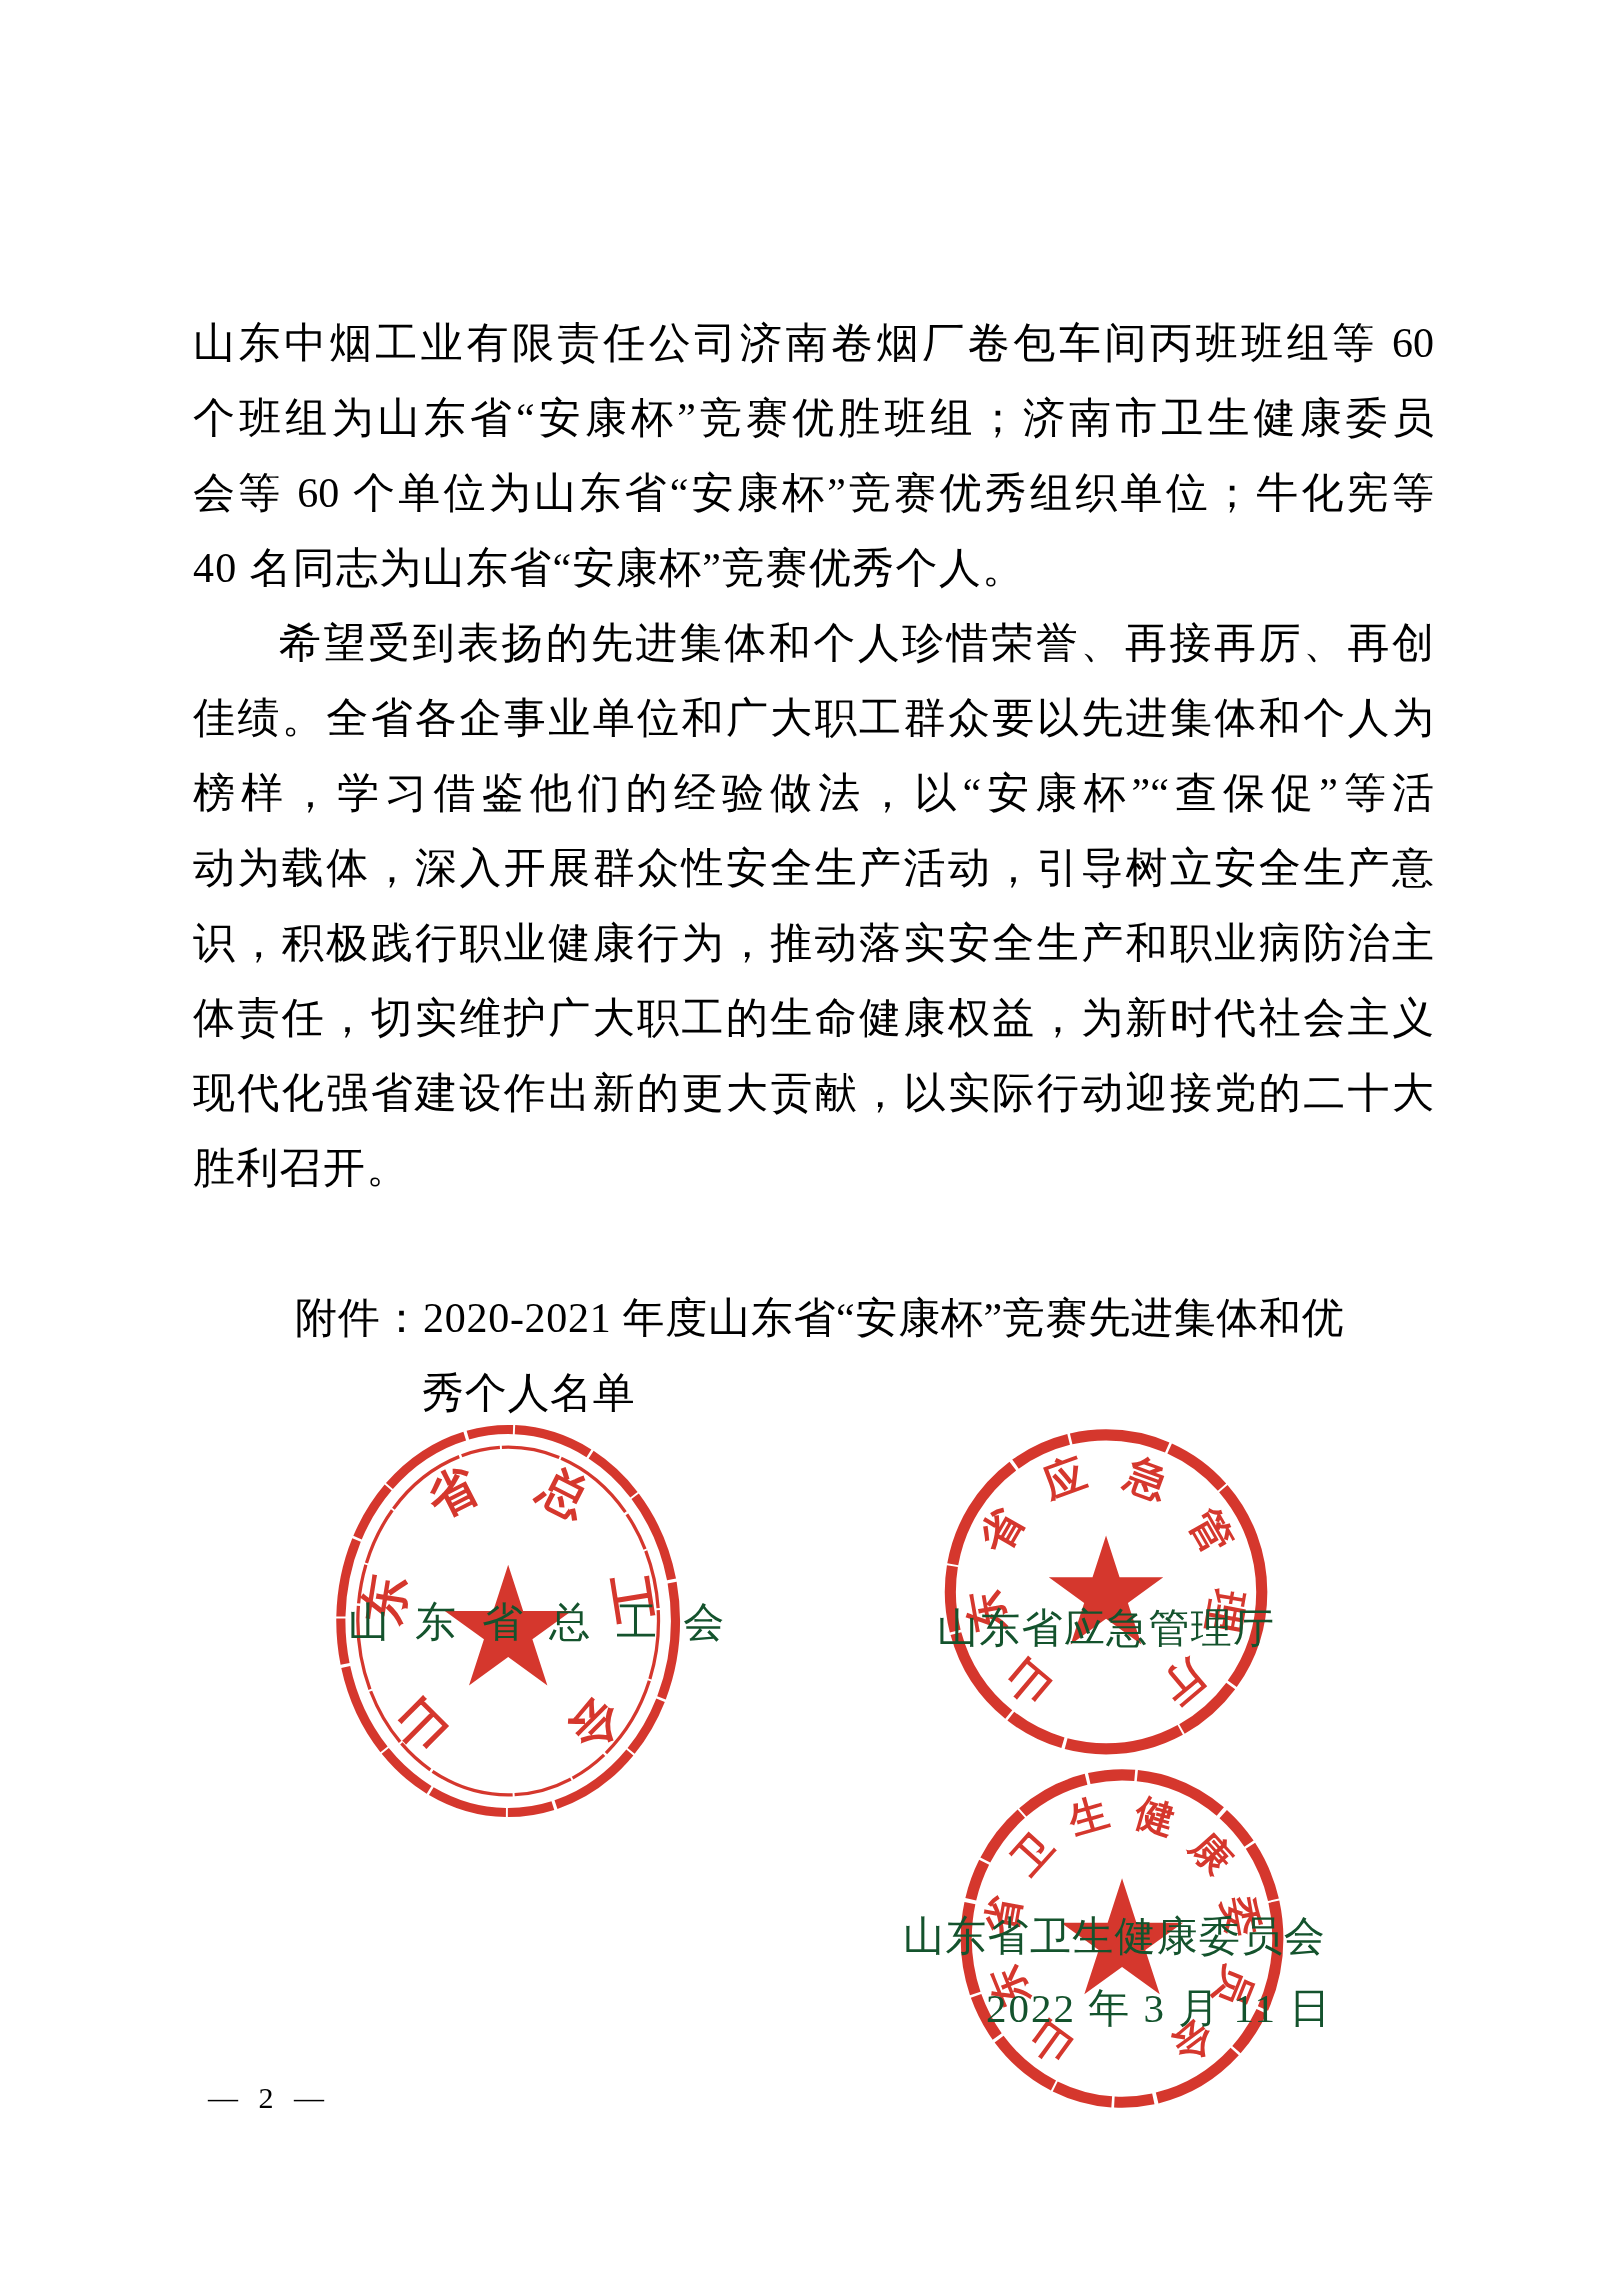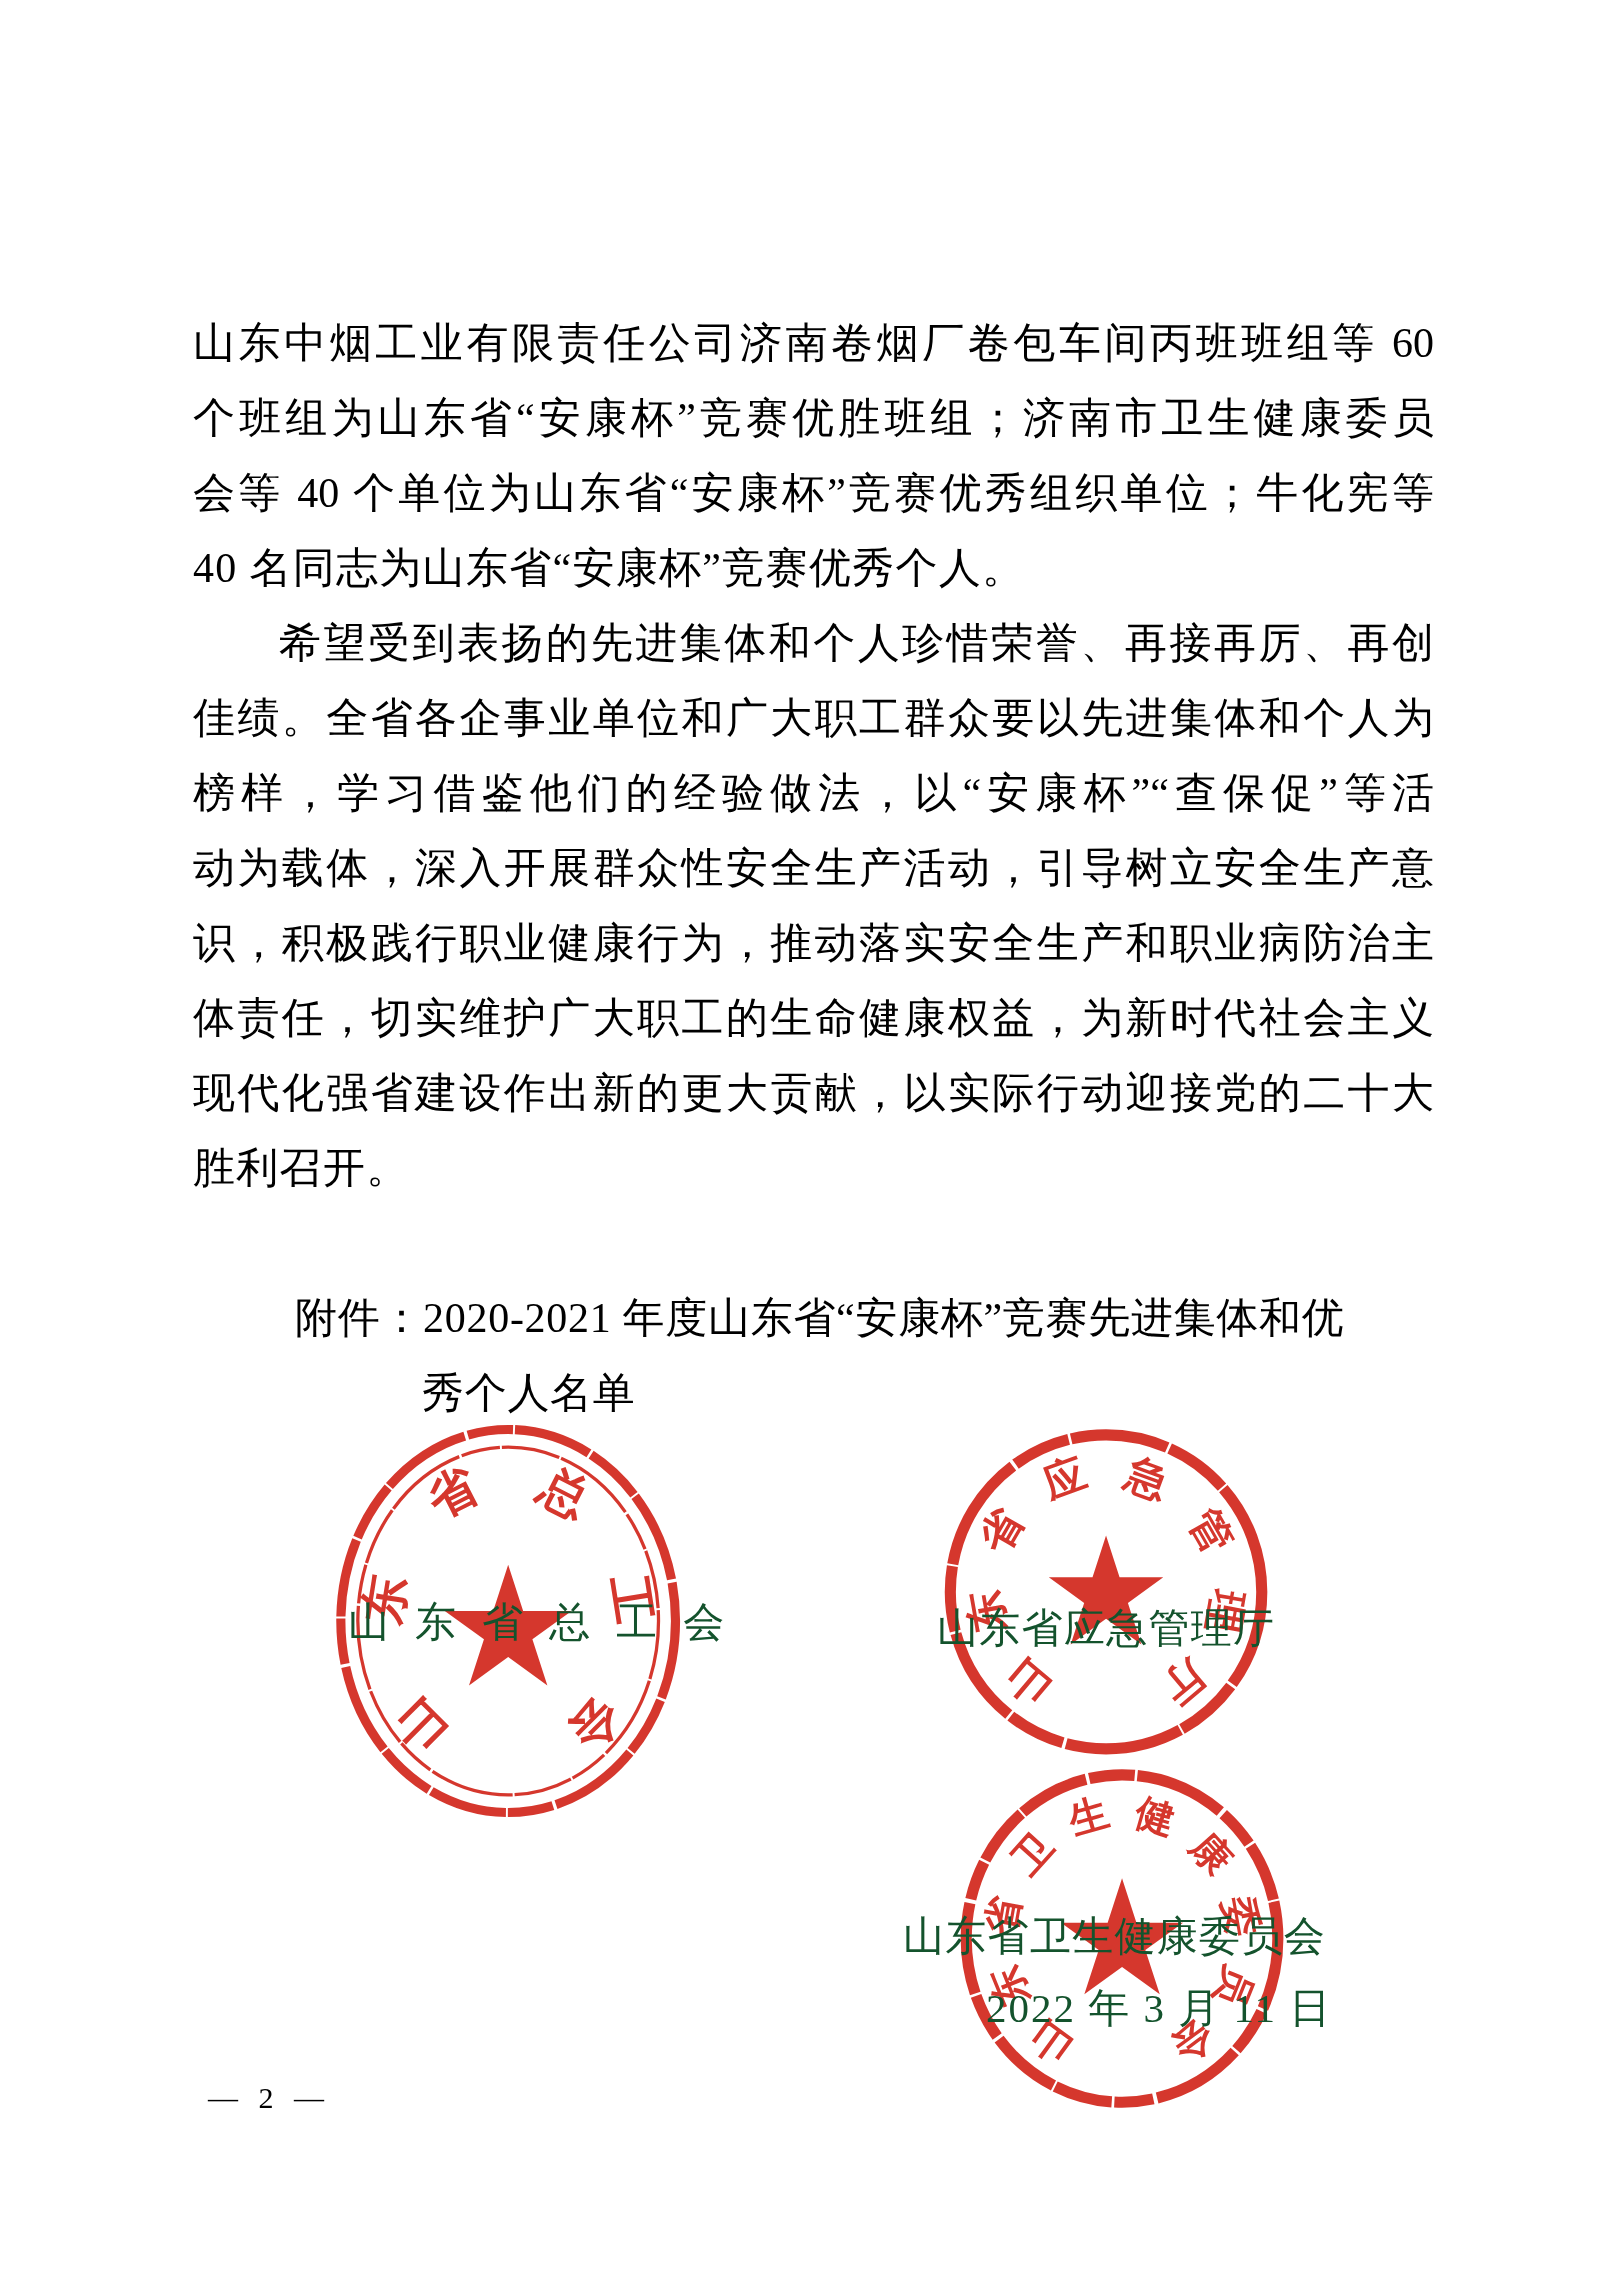--- a/index.html
+++ b/index.html
@@ -59,21 +59,21 @@
   }
 </style>
 </head>
 <body>
 
 <div id="page">
 
   <div class="textblock">
     <div class="line j">山东中烟工业有限责任公司济南卷烟厂卷包车间丙班班组等 60</div>
     <div class="line j">个班组为山东省“安康杯”竞赛优胜班组；济南市卫生健康委员</div>
-    <div class="line j">会等 40 个单位为山东省“安康杯”竞赛优秀组织单位；牛化宪等</div>
+    <div class="line j">会等 60 个单位为山东省“安康杯”竞赛优秀组织单位；牛化宪等</div>
     <div class="line l">40 名同志为山东省“安康杯”竞赛优秀个人。</div>
     <div class="line j indent2">希望受到表扬的先进集体和个人珍惜荣誉、再接再厉、再创</div>
     <div class="line j">佳绩。全省各企事业单位和广大职工群众要以先进集体和个人为</div>
     <div class="line j">榜样，学习借鉴他们的经验做法，以“安康杯”“查保促”等活</div>
     <div class="line j">动为载体，深入开展群众性安全生产活动，引导树立安全生产意</div>
     <div class="line j">识，积极践行职业健康行为，推动落实安全生产和职业病防治主</div>
     <div class="line j">体责任，切实维护广大职工的生命健康权益，为新时代社会主义</div>
     <div class="line j">现代化强省建设作出新的更大贡献，以实际行动迎接党的二十大</div>
     <div class="line l">胜利召开。</div>
     <div class="spacer"></div>

